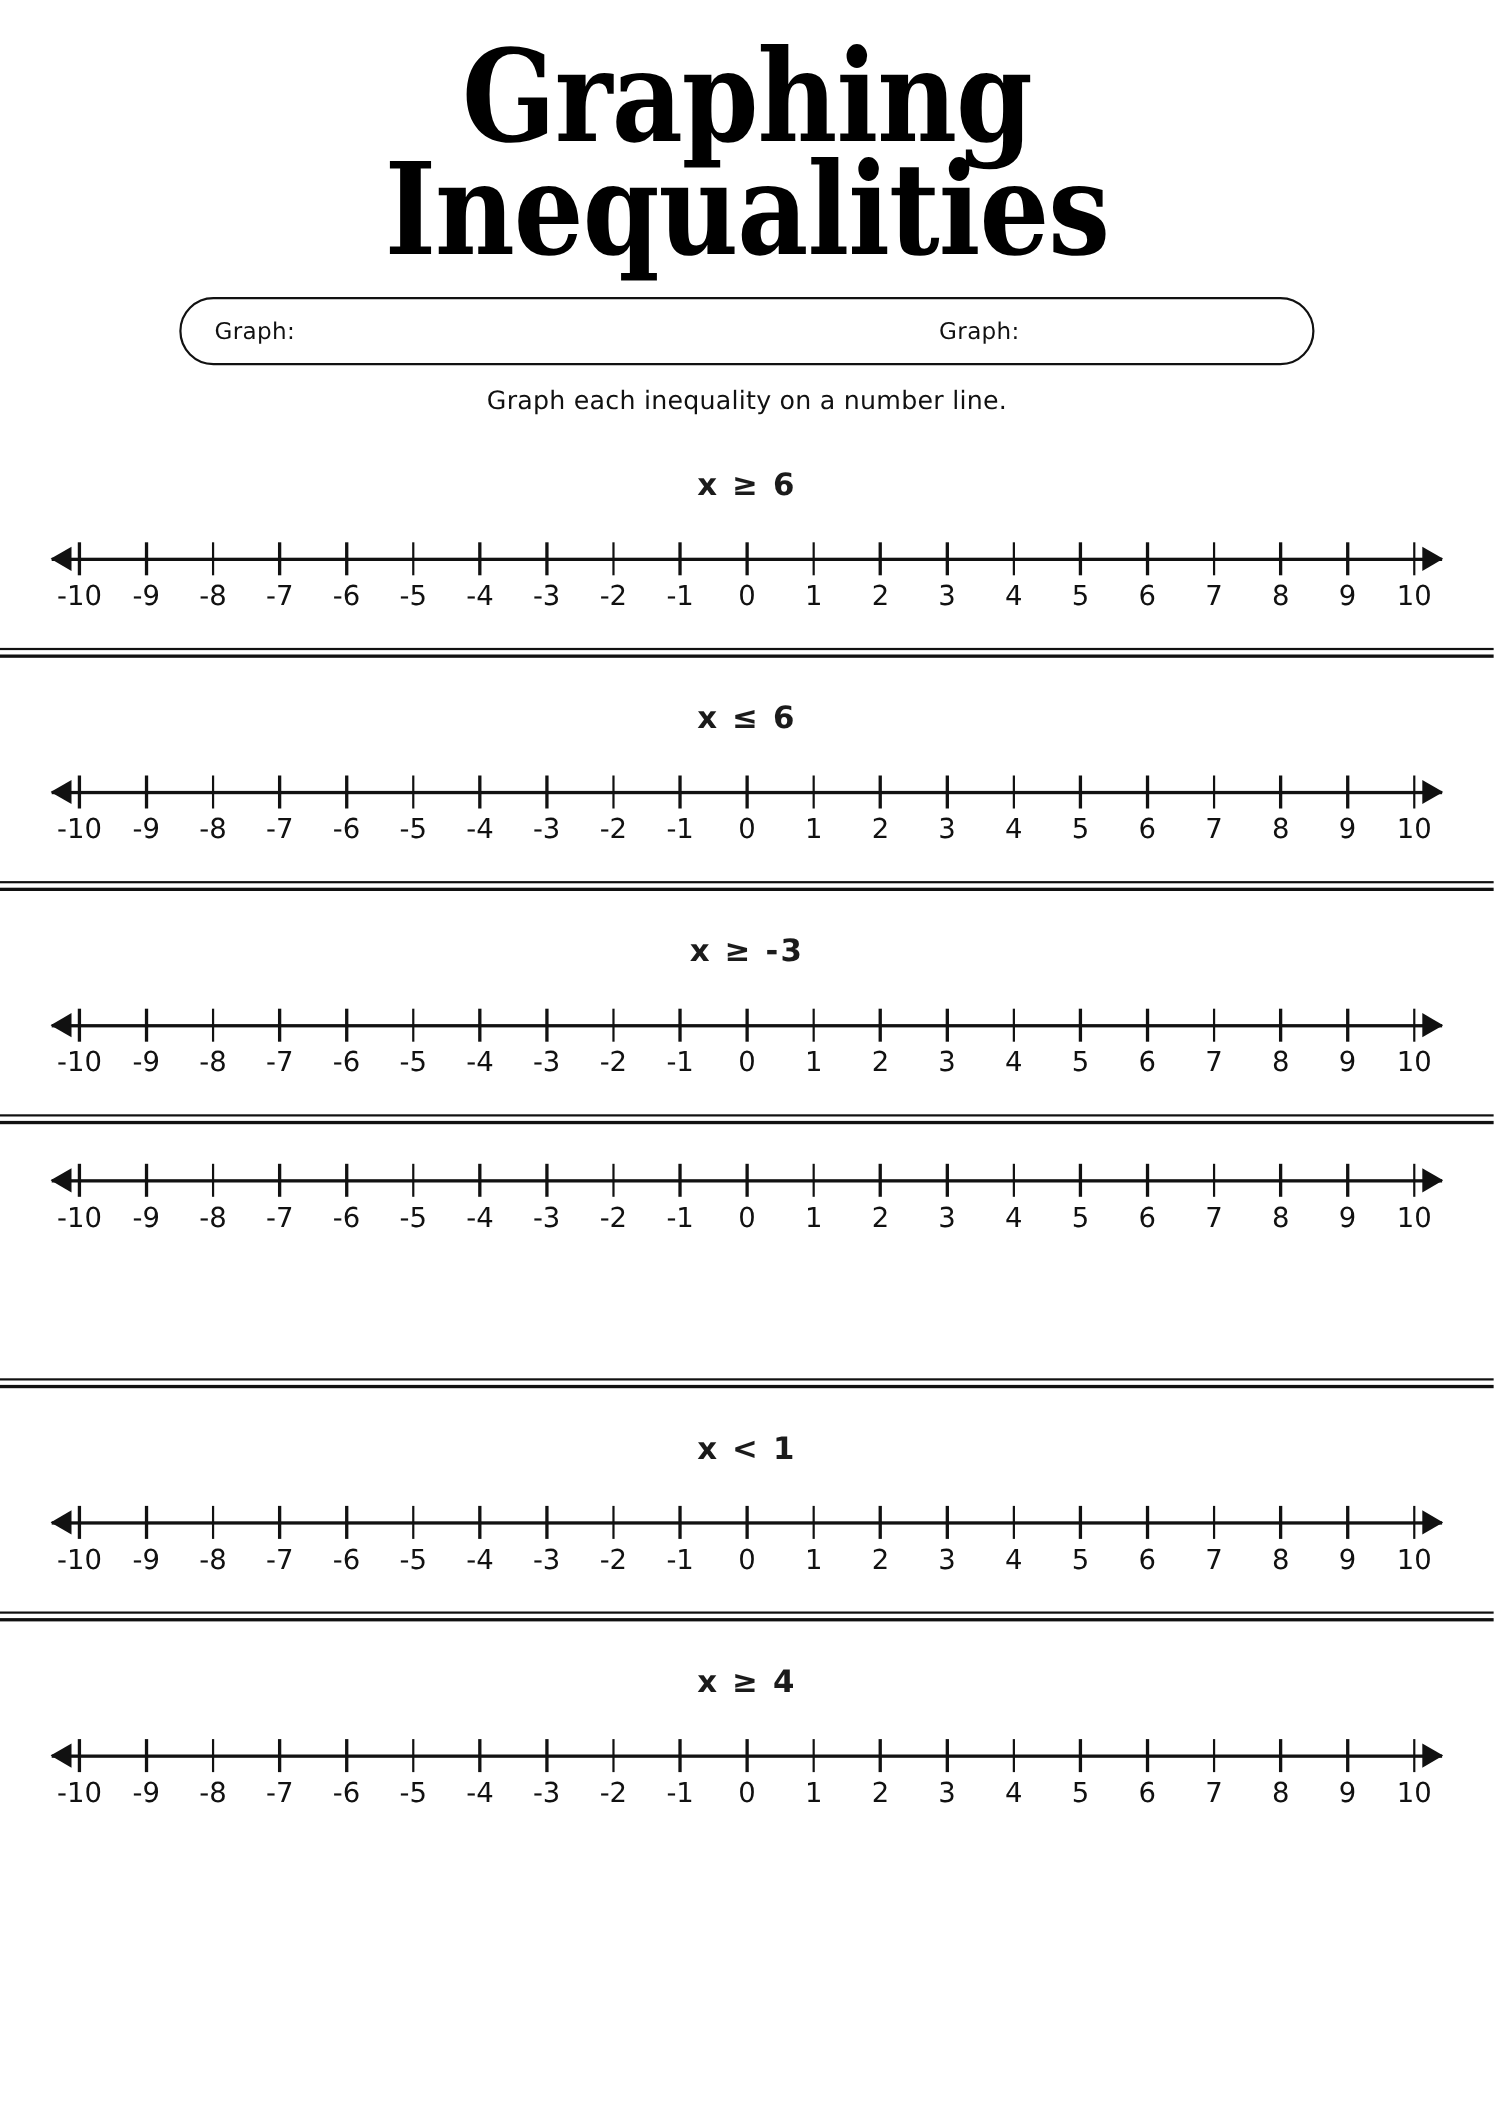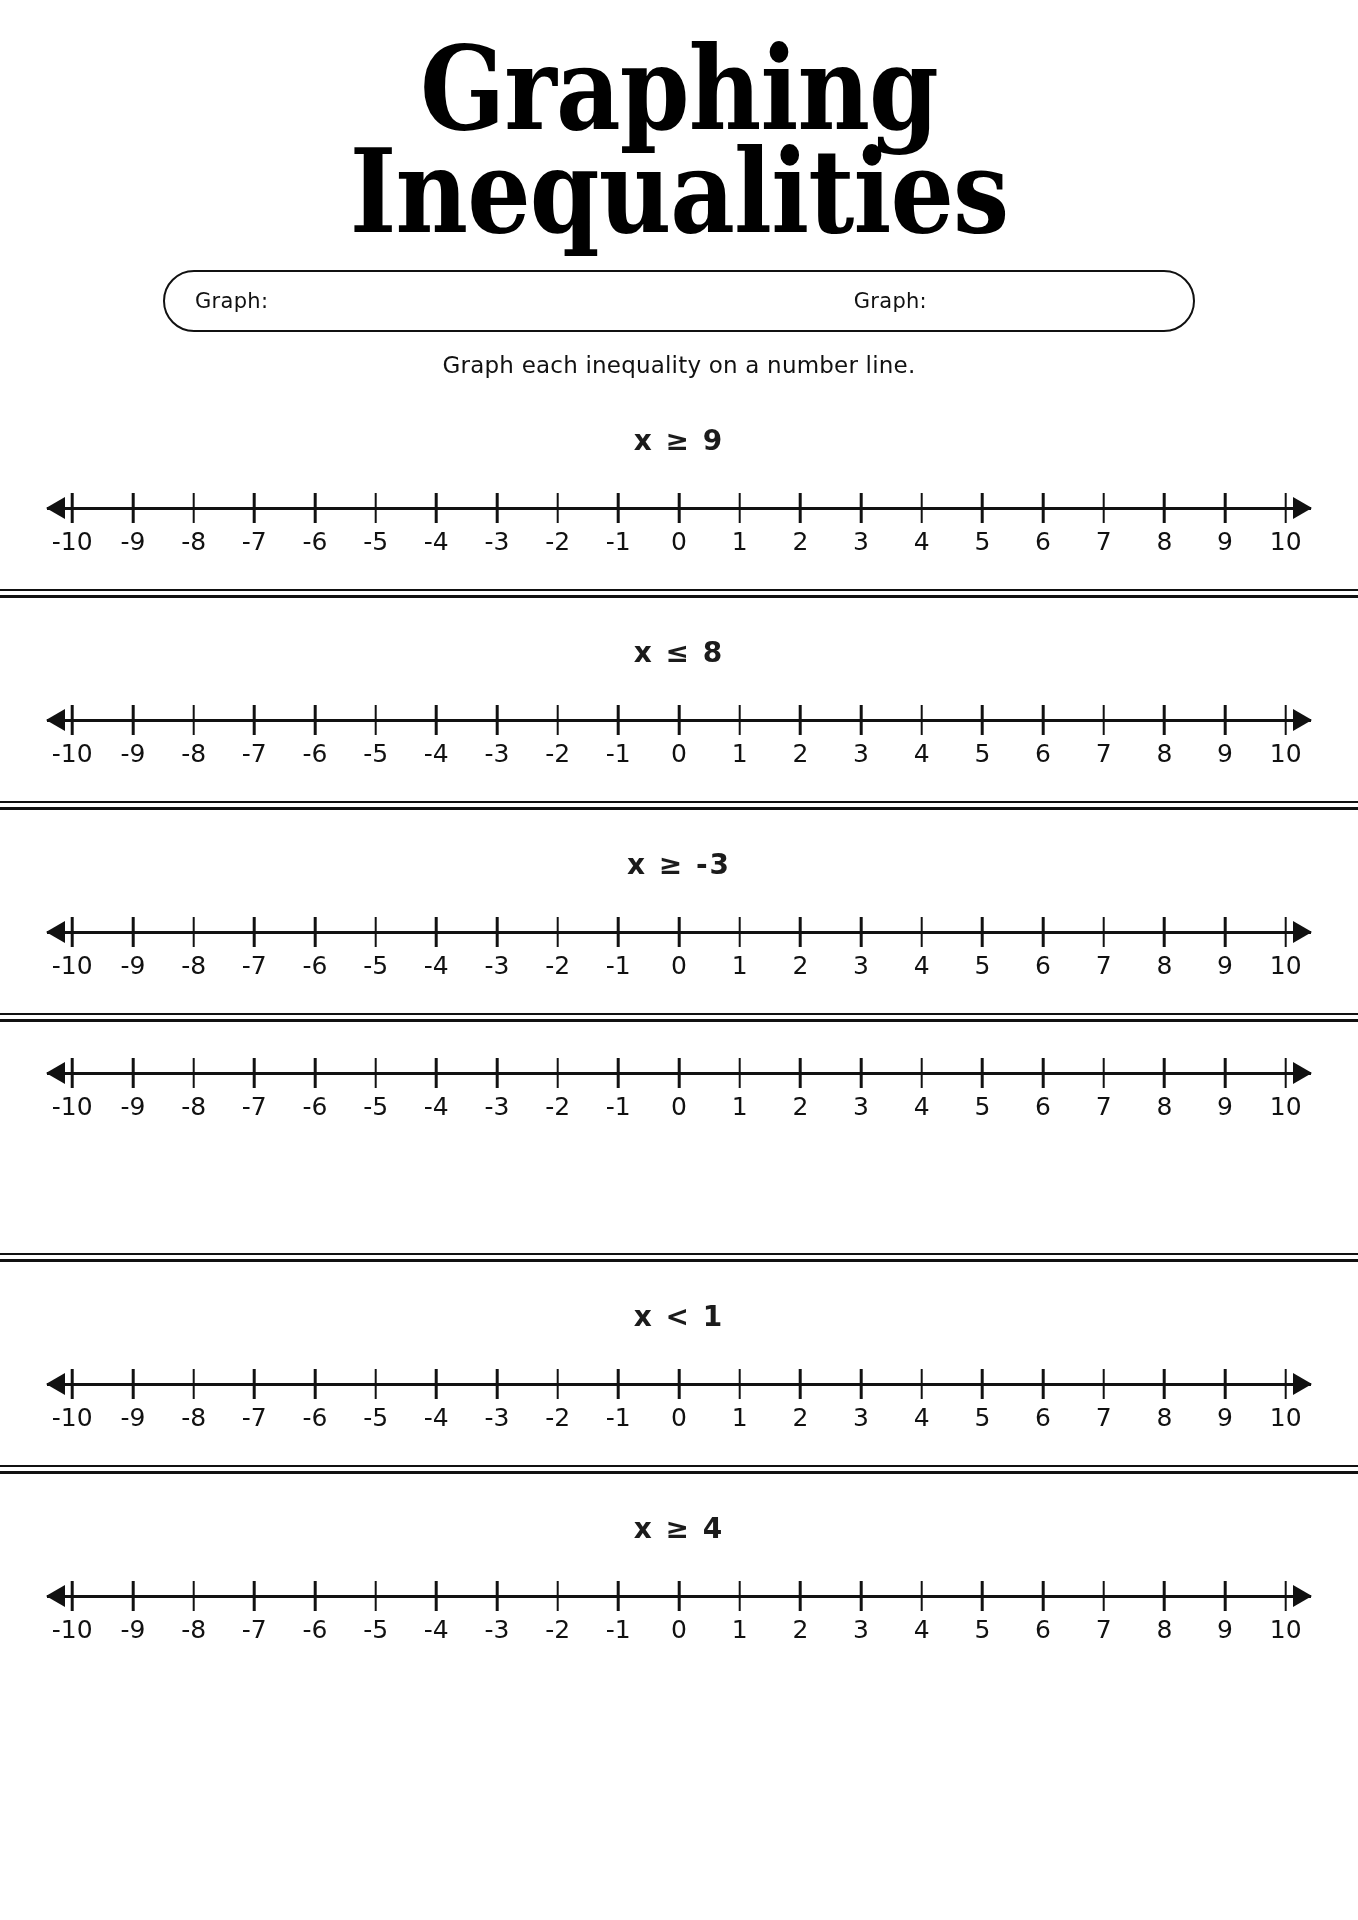--- a/index.html
+++ b/index.html
@@ -178,21 +178,21 @@
     <div class="namedate">
       <span class="field-label">Graph:</span>
       <span class="field-label date">Graph:</span>
     </div>
   </div>
 
   <div class="instruction">Graph each inequality on a number line.</div>
 
   <div class="problems" id="problems-root">
       <div class="problem">
-        <div class="ineq-label">x ≥ 9</div>
+        <div class="ineq-label">x ≥ 6</div>
         <div class="numberline">
           <div class="nl-axis"></div>
           <div class="nl-arrow left"></div>
           <div class="nl-arrow right"></div>
           <div class="tick" style="left: 2%;"></div>
           <div class="tick-label" style="left: 2%;">-10</div>
           <div class="tick" style="left: 6.8%;"></div>
           <div class="tick-label" style="left: 6.8%;">-9</div>
           <div class="tick" style="left: 11.6%;"></div>
           <div class="tick-label" style="left: 11.6%;">-8</div>
@@ -232,21 +232,21 @@
           <div class="tick-label" style="left: 93.2%;">9</div>
           <div class="tick" style="left: 98%;"></div>
           <div class="tick-label" style="left: 98%;">10</div>
         </div>
       </div>
       <div class="separator">
         <div class="rule top"></div>
         <div class="rule bot"></div>
       </div>
       <div class="problem">
-        <div class="ineq-label">x ≤ 8</div>
+        <div class="ineq-label">x ≤ 6</div>
         <div class="numberline">
           <div class="nl-axis"></div>
           <div class="nl-arrow left"></div>
           <div class="nl-arrow right"></div>
           <div class="tick" style="left: 2%;"></div>
           <div class="tick-label" style="left: 2%;">-10</div>
           <div class="tick" style="left: 6.8%;"></div>
           <div class="tick-label" style="left: 6.8%;">-9</div>
           <div class="tick" style="left: 11.6%;"></div>
           <div class="tick-label" style="left: 11.6%;">-8</div>

